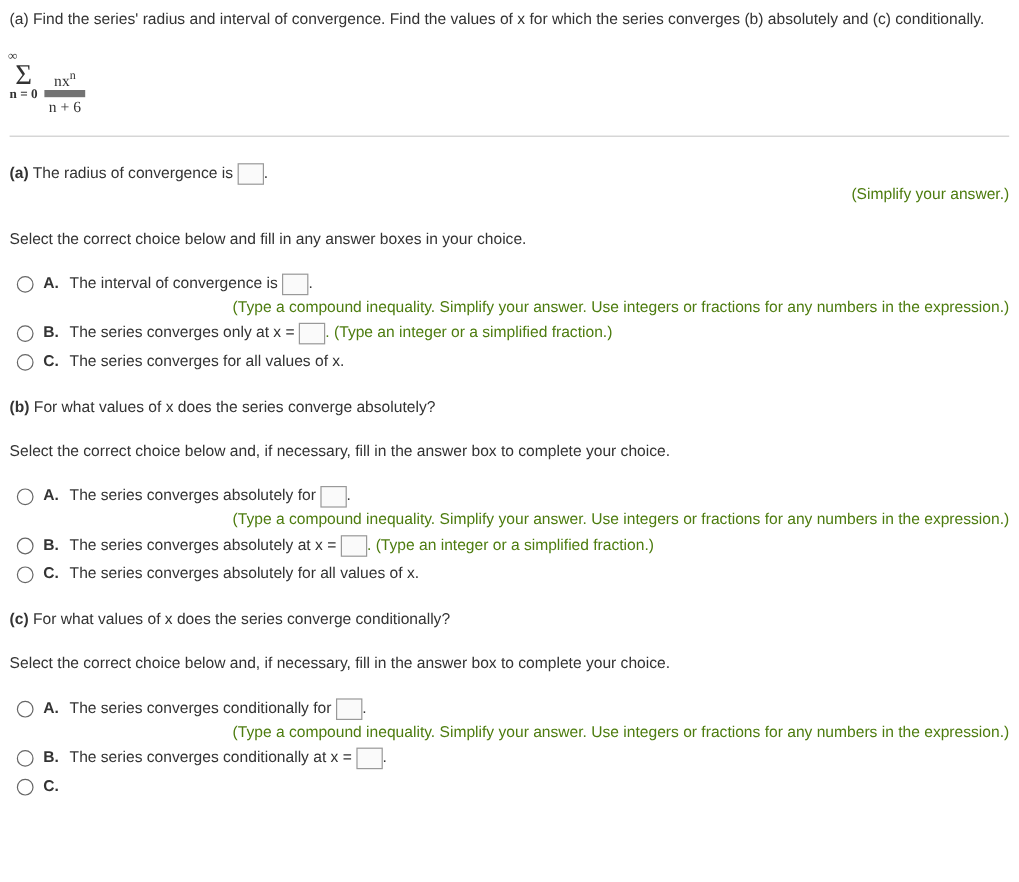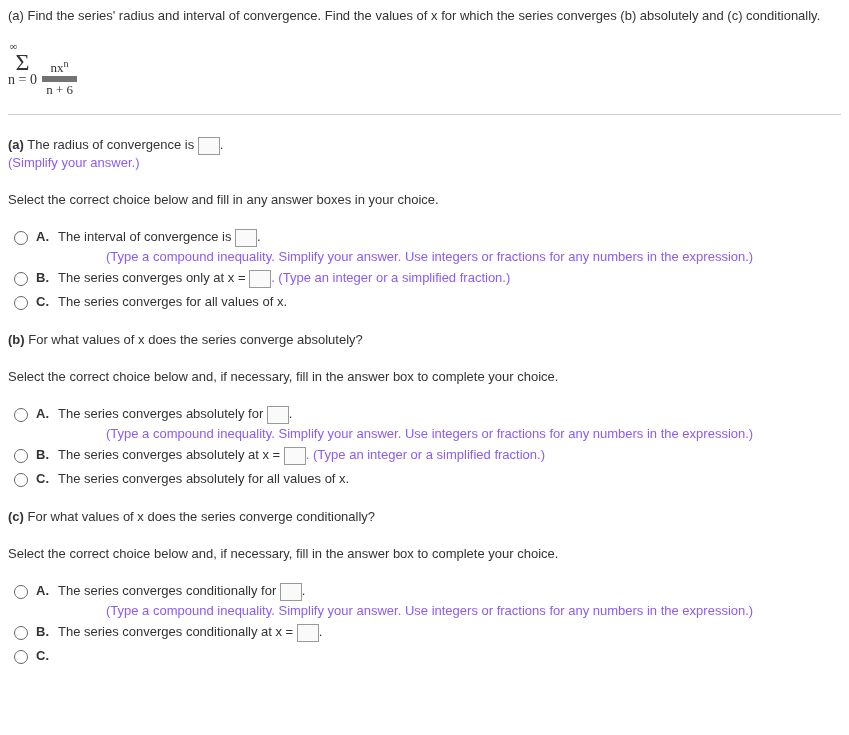--- a/index.html
+++ b/index.html
@@ -7,21 +7,22 @@
       font-size: 13px;
       color: #333;
       margin: 0;
       padding: 8px;
       width: 833px;
     }
     .bold {
       font-weight: bold;
     }
     .instruction {
-      color: #8b5cf6;
+      color: #4d7c0f;
+      text-align: right;
     }
     .formula {
       font-family: 'Times New Roman', serif;
       margin: 8px 0 16px 0;
       line-height: 1.2;
     }
     .sigma-block {
       display: inline-block;
       text-align: center;
       vertical-align: middle;
@@ -30,22 +31,23 @@
       font-size: 11px;
       display: block;
       margin-left: -18px;
     }
     .sigma-symbol {
       font-size: 24px;
       display: block;
       line-height: 0.8;
     }
     .sigma-bottom {
-      font-size: 14px;
-      display: block;
+      font-size: 11px;
+      display: block;
+      font-weight: bold;
     }
     .fraction {
       display: inline-block;
       text-align: center;
       vertical-align: middle;
       margin-left: 2px;
     }
     .frac-top {
       display: block;
       border-bottom: 6px solid #737373;

